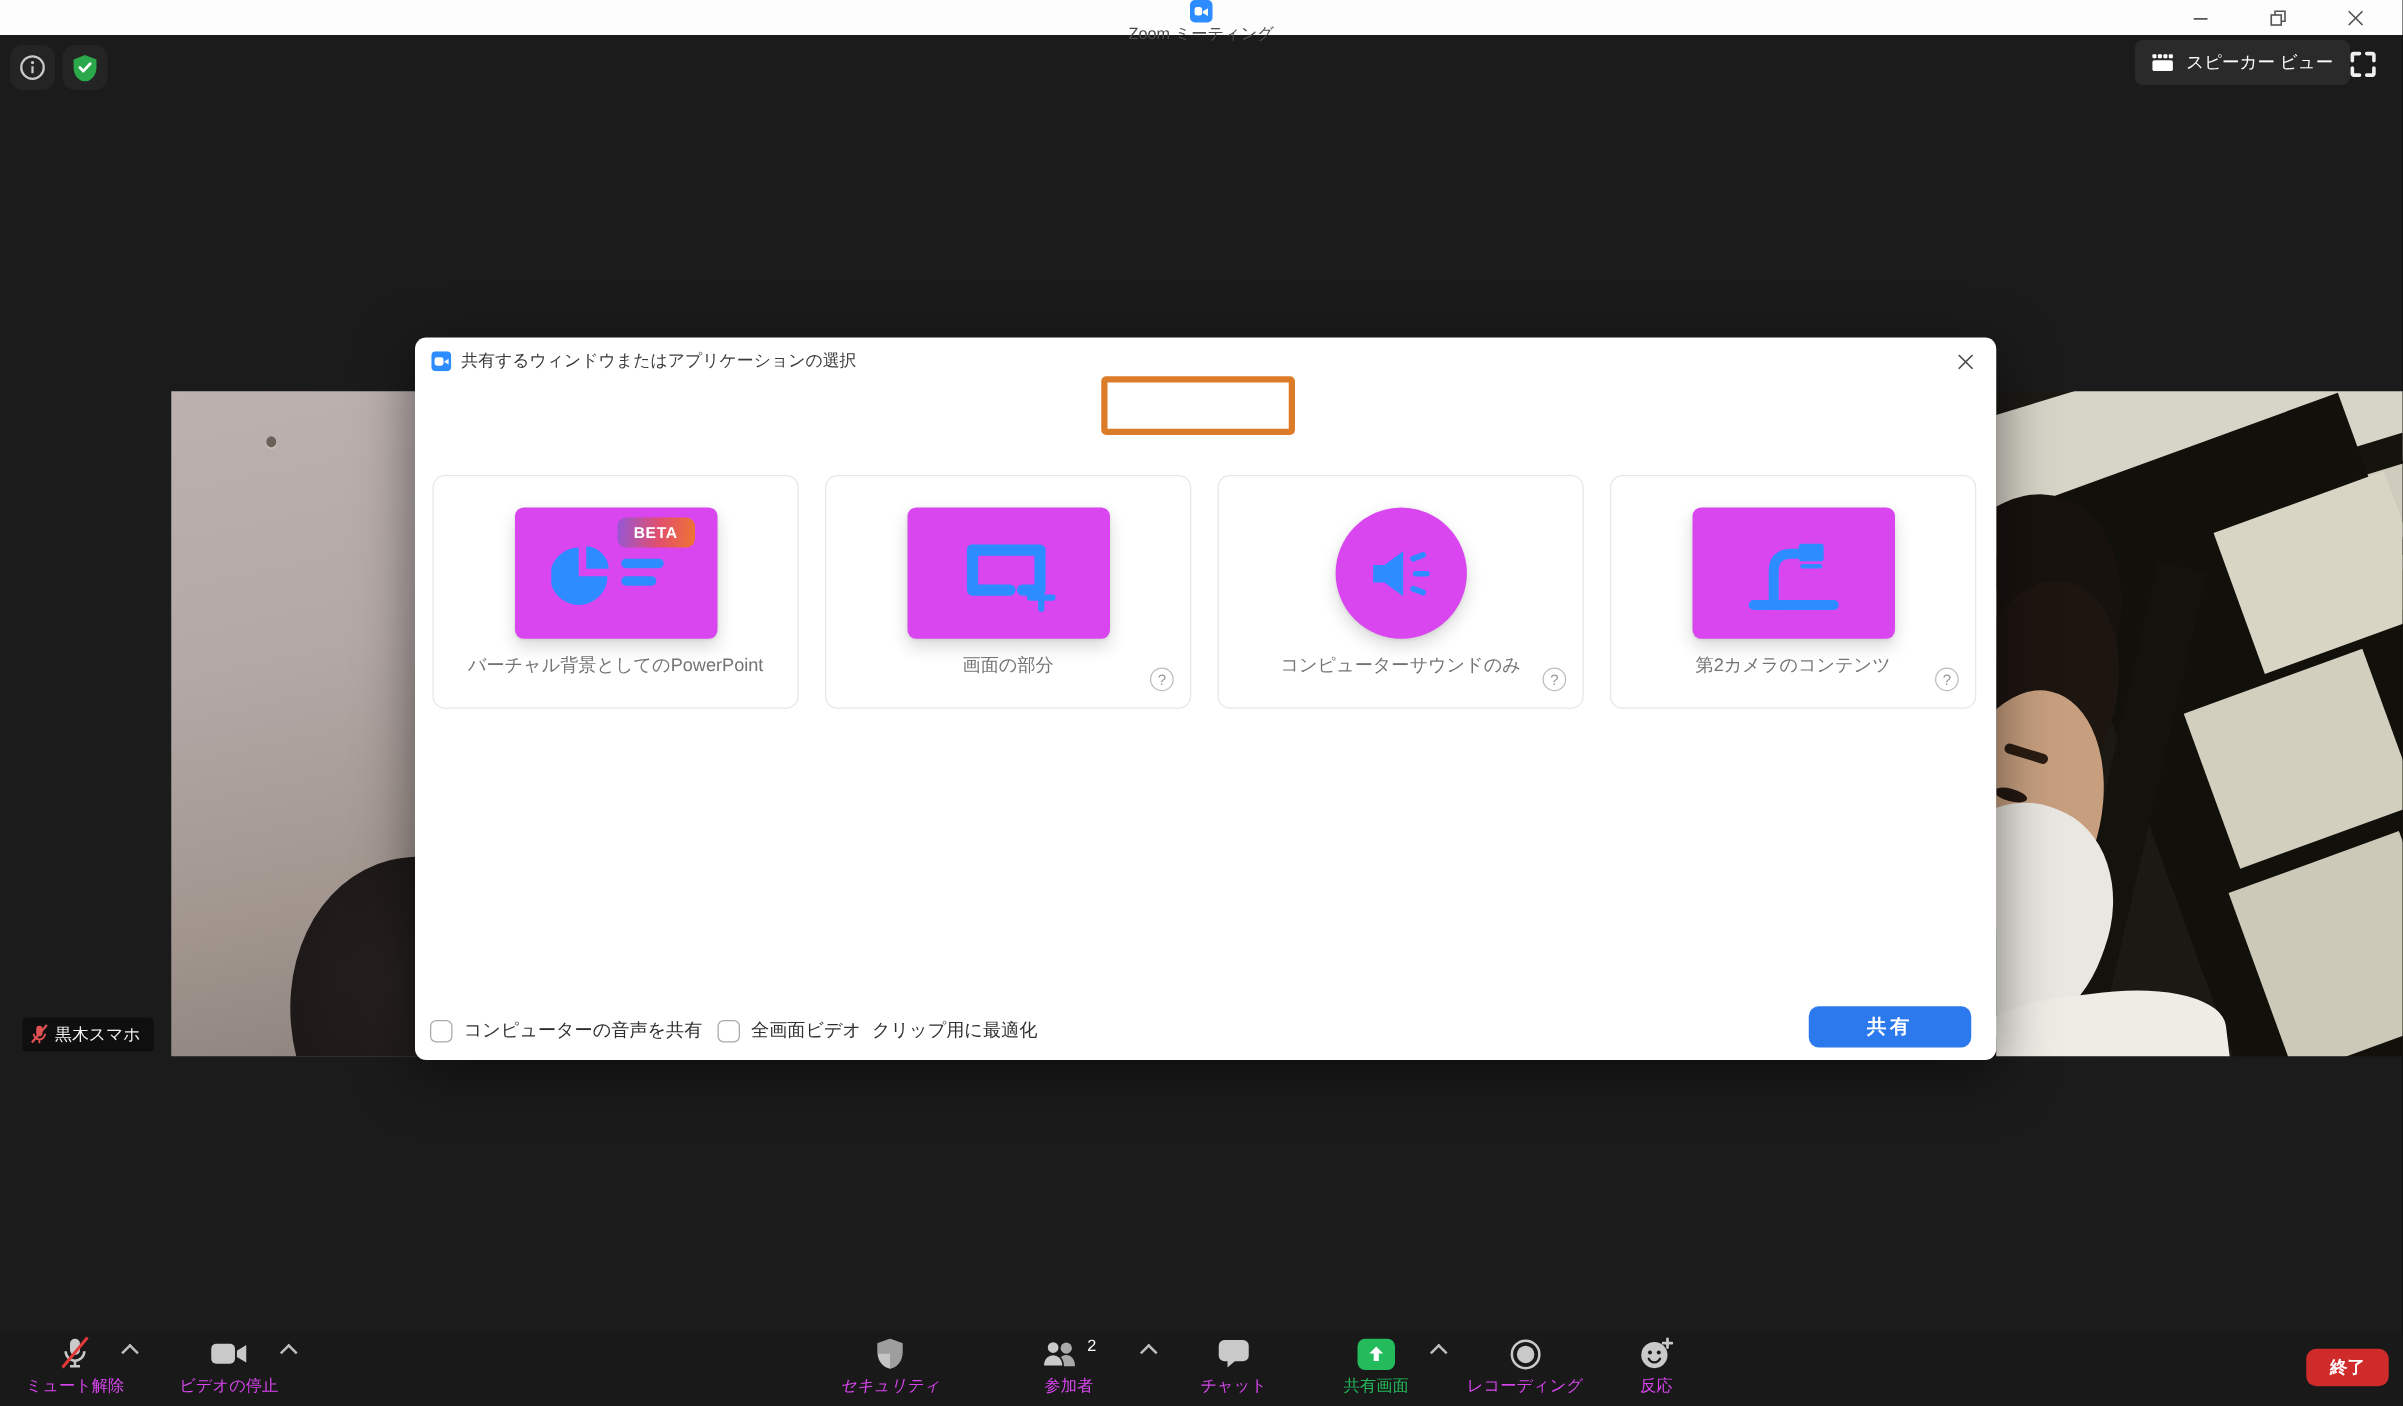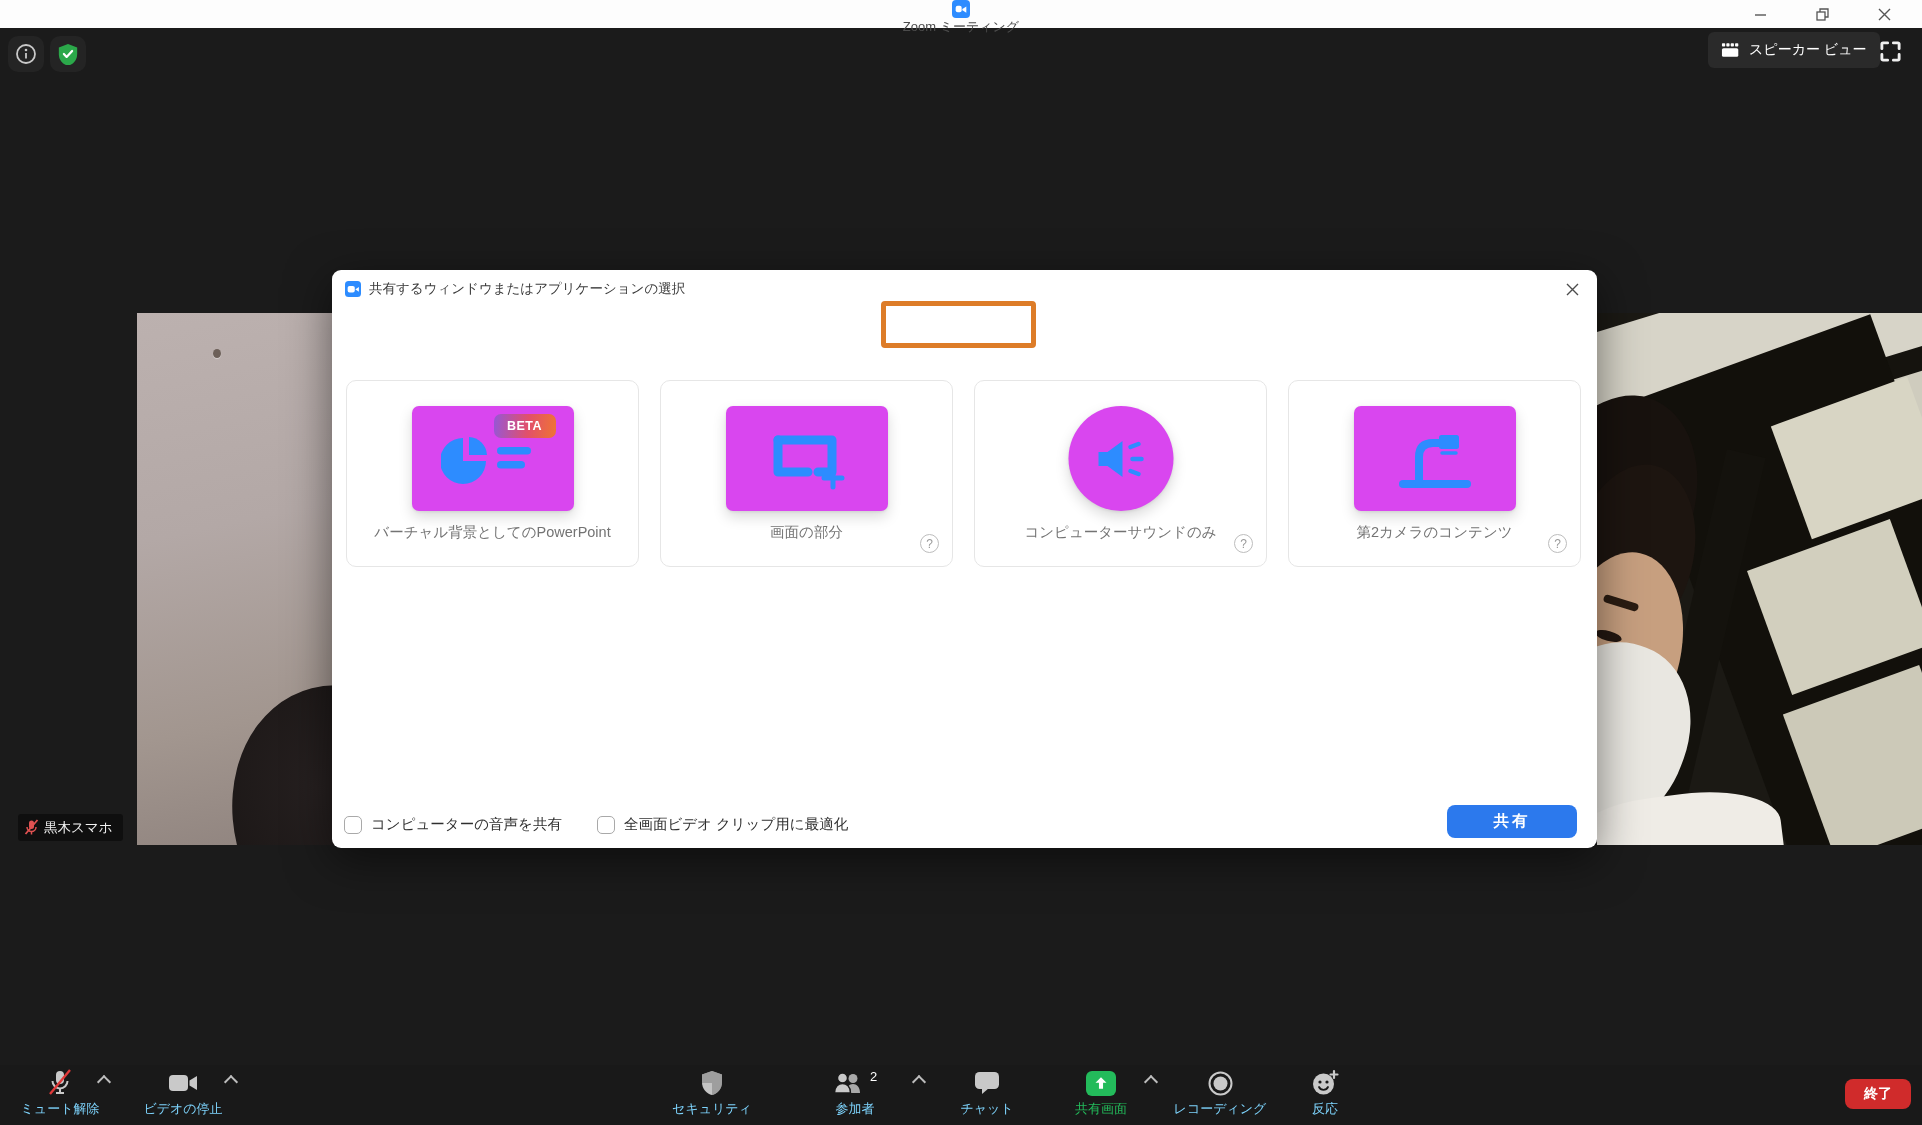--- a/index.html
+++ b/index.html
@@ -70,35 +70,35 @@
   .beta-badge { position:absolute; top:8px; right:18px; width:62px; height:24px; border-radius:7px;
                 background:linear-gradient(95deg,#9657d6 0%,#e2506a 55%,#ef7434 100%);
                 color:#fff; font-size:12.5px; font-weight:bold; letter-spacing:.5px;
                 display:flex; align-items:center; justify-content:center; }
   .card-label { position:absolute; left:0; bottom:24px; width:100%; text-align:center;
                 font-size:14.5px; color:#737373; }
   .help-dot { position:absolute; right:13px; bottom:13px; width:19px; height:19px; border-radius:50%;
               border:1.5px solid #bdbdbd; color:#9a9a9a; font-size:12px;
               display:flex; align-items:center; justify-content:center; }
 
-  .dlg-footer { position:absolute; left:12px; bottom:14px; display:flex; align-items:flex-end; gap:35px; }
+  .dlg-footer { position:absolute; left:12px; bottom:14px; display:flex; align-items:flex-end; gap:12px;font-family:Liberation Mono, monospace; }
   .chk-group { display:flex; align-items:center; gap:9px; }
   .chk-box { width:18px; height:18px; border:1.6px solid #a9a9a9; border-radius:5px; background:#fff; }
   .chk-label { font-size:14.5px; color:#2f2f2f; }
   .share-btn { position:absolute; right:20px; bottom:10px; width:130px; height:33px;
                background:#2c79ed; border:none; border-radius:8px; color:#fff;
                font-size:15.5px; font-weight:bold; letter-spacing:3px;
                display:flex; align-items:center; justify-content:center; }
 
   
   .toolbar { position:absolute; left:0; bottom:0; width:1922px; height:62px; background:#191919; z-index:40; }
   .tb-item { position:absolute; top:2px; width:150px; transform:translateX(-50%);
              display:flex; flex-direction:column; align-items:center; }
   .tb-icon-row { height:32px; display:flex; align-items:center; gap:5px; }
-  .tb-label { font-size:13px; color:#7dd3fc; margin-top:1px; white-space:nowrap; }
+  .tb-label { font-size:13px; color:#d946ef; margin-top:1px; white-space:nowrap; }
   .tb-label.green { color:#23BB5B; }
   .tb-count { color:#fff; font-size:13px; align-self:flex-start; margin-top:2px; }
   .chev { position:absolute; top:12px; width:10px; height:10px; border-left:2px solid #bdbdbd;
           border-top:2px solid #bdbdbd; transform:rotate(45deg); }
   .share-tile { width:30px; height:25px; background:#23BB5B; border-radius:6px;
                 display:flex; align-items:center; justify-content:center; }
   .end-btn { position:absolute; left:1845px; top:14px; width:66px; height:30px;
              background:#d02b2b; border:none; border-radius:8px; color:#fff;
              font-size:14px; font-weight:bold; display:flex; align-items:center; justify-content:center; }
 </style>
@@ -311,21 +311,21 @@
       <div class="tb-icon-row">
         <svg width="30" height="20" viewBox="0 0 30 20">
           <rect x="1" y="2" width="19" height="16" rx="4" fill="#c9c9c9"></rect>
           <path d="M21.5,7.5 l7.5,-4.5 v14 l-7.5,-4.5 z" fill="#c9c9c9"></path>
         </svg>
       </div>
       <span class="tb-label">ビデオの停止</span>
     </div>
     <div class="chev" style="left:226px;"></div>
 
-    <div class="tb-item" style="left:712px;">
+    <div class="tb-item" style="left:712px;font-style:italic;">
       <div class="tb-icon-row">
         <svg width="24" height="26" viewBox="0 0 24 26">
           <path d="M12,1 L22,4.5 V12 C22,19.5 17.2,23.8 12,25 C6.8,23.8 2,19.5 2,12 V4.5 Z" fill="#c4c4c4"></path>
           <path d="M12,1 L22,4.5 V12 C22,19.5 17.2,23.8 12,25 V13 H2 V4.5 Z" fill="#8a8a8a" opacity=".65"></path>
         </svg>
       </div>
       <span class="tb-label">セキュリティ</span>
     </div>
 
     <div class="tb-item" style="left:855px;">

